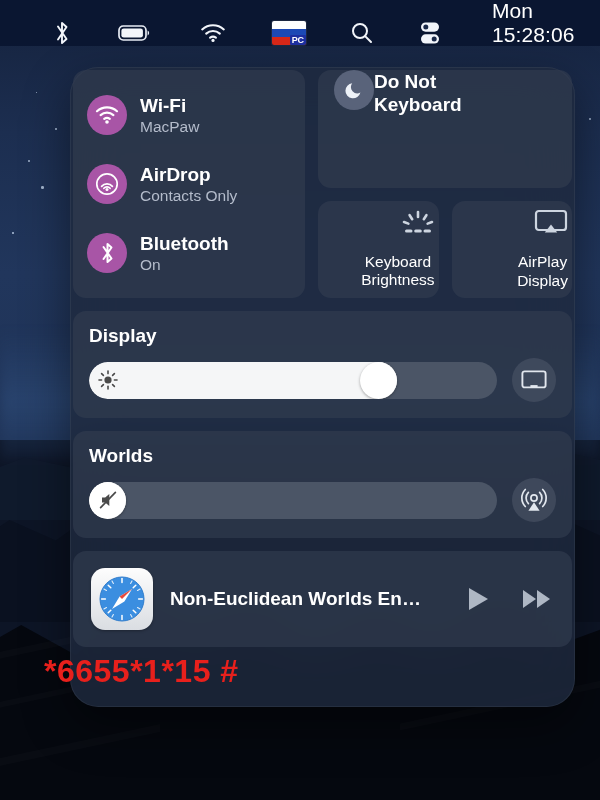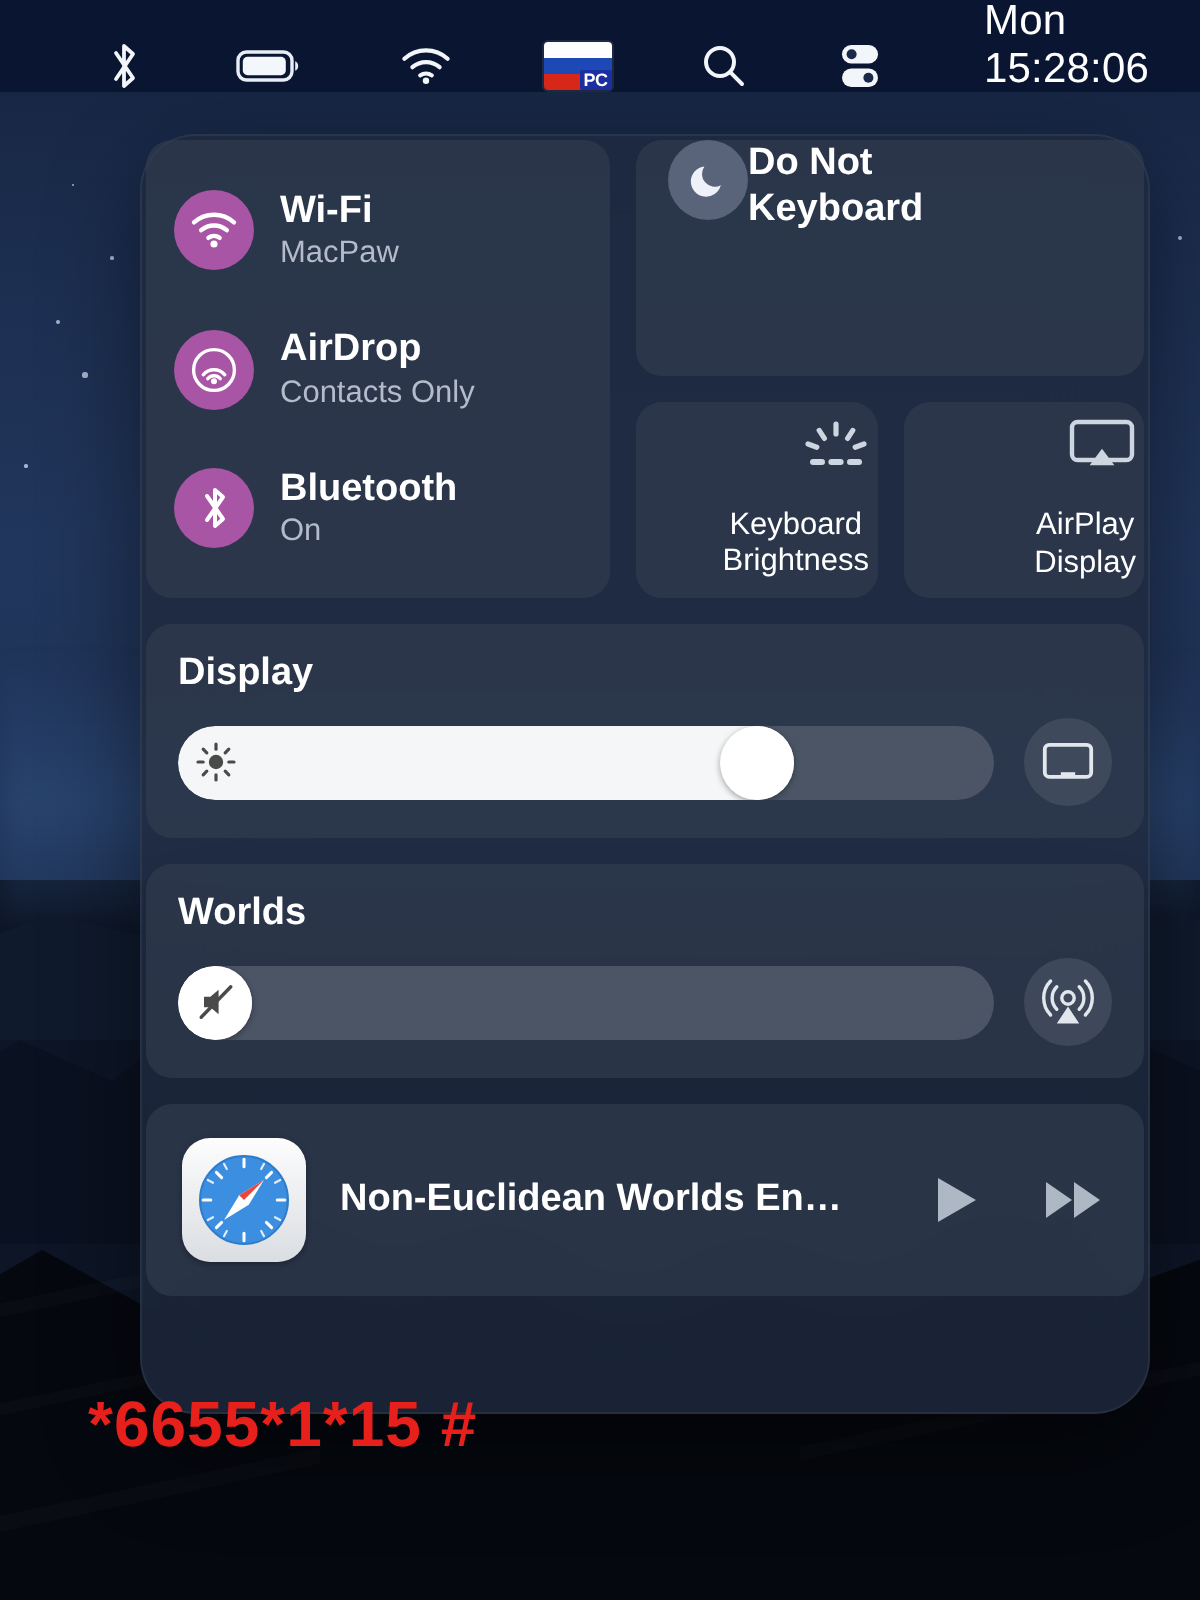--- a/index.html
+++ b/index.html
@@ -197,21 +197,21 @@
     box-shadow:0 1px 3px rgba(0,0,0,.3);
   }
   #media-title {
     flex:1; font-size:19px; font-weight:bold; color:#fff;
     white-space:nowrap; overflow:hidden;
   }
   .media-btn { width:34px; height:34px; display:flex; align-items:center; justify-content:center; }
 
   
   #overlay-code {
-    position:absolute; left:44px; top:694px;
+    position:absolute; left:44px; top:653px;
     font-size:32px; font-weight:bold;
     color:#e8201c;
     letter-spacing:.5px;
     z-index:30;
     white-space:nowrap;
   }
 </style>
 </head>
 <body>
 

